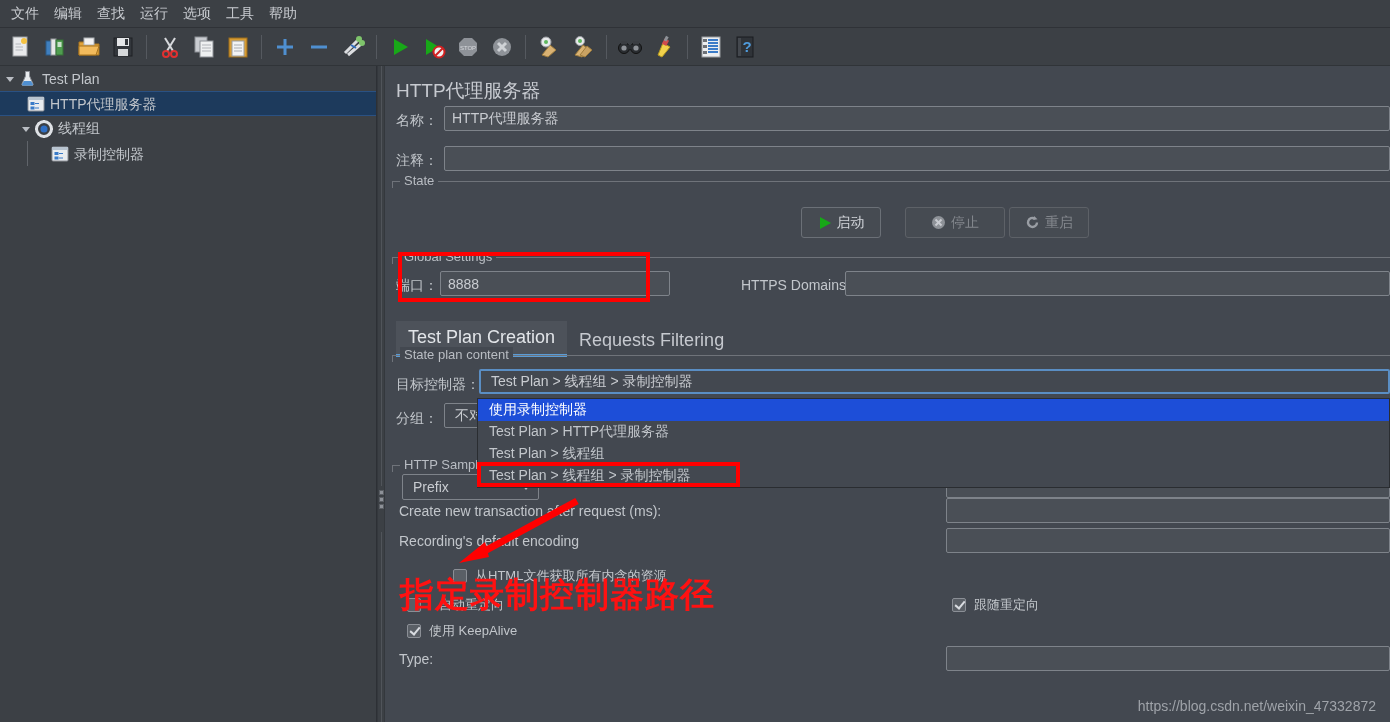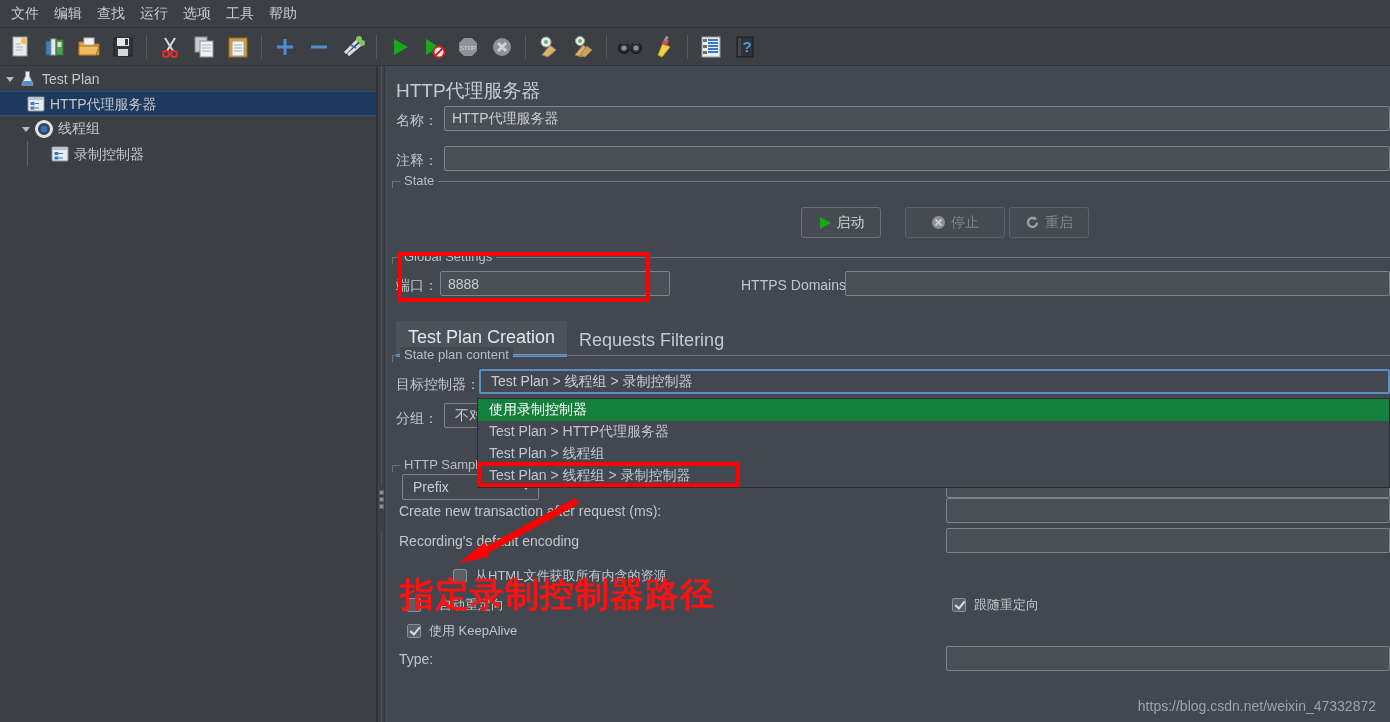--- a/index.html
+++ b/index.html
@@ -183,21 +183,21 @@
     position: absolute;
     background: #434850;
     border: 1px solid #2a2d31;
     z-index: 40;
   }
   .popup-item {
     height: 22px; display: flex; align-items: center;
     padding-left: 11px;
     color: #c2c6cb; font-size: 14px; white-space: nowrap;
   }
-  .popup-item.sel { background: #15803d; color: #ffffff; text-align: center; }
+  .popup-item.sel { background: #1d4ed8; color: #ffffff; text-align: center; }
 
   
   .cbrow {
     position: absolute; display: flex; align-items: center; gap: 8px;
     color: #c2c6cb; font-size: 13px; white-space: nowrap;
   }
   .cbox {
     width: 14px; height: 14px;
     background: #5a5f66;
     border: 1px solid #8b8f96;

